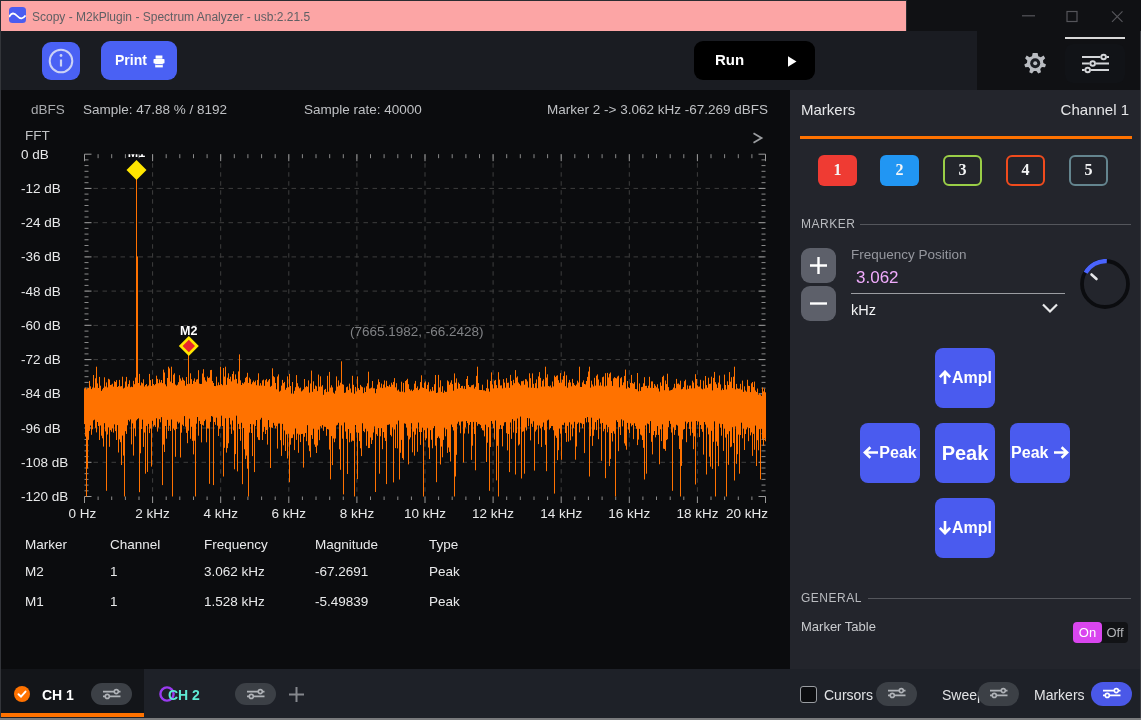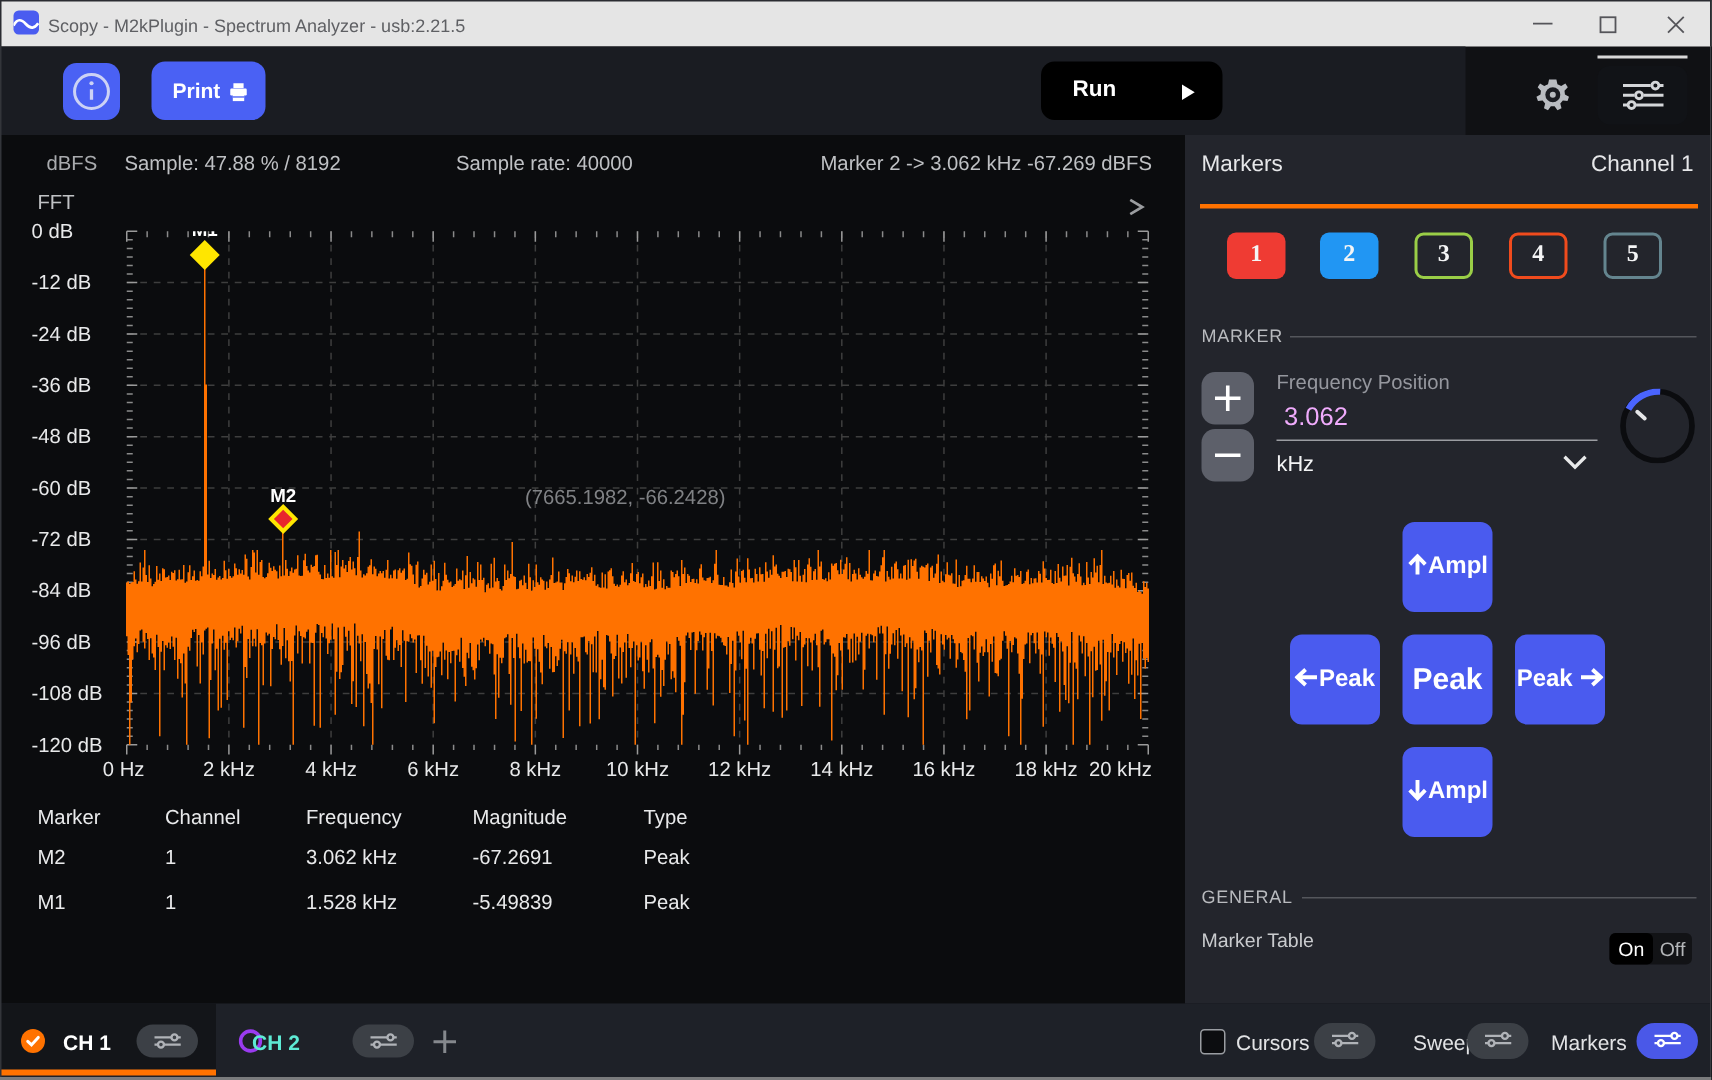--- a/index.html
+++ b/index.html
@@ -1,21 +1,21 @@
 <!DOCTYPE html>
 <html><head>
 <meta charset="utf-8">
 <style>
   * { margin:0; padding:0; box-sizing:border-box; }
   html,body { width:1141px; height:720px; overflow:hidden; background:#101114;
     font-family:"Liberation Sans", sans-serif; }
   #stage { position:relative; width:1141px; height:720px; }
 
   
-  #titlebar { position:absolute; left:0; top:0; width:1141px; height:31px; background:#e5e5e5; border-top:1.5px solid #2a2c31; border-left:1.5px solid #2a2c31; border-right:1.5px solid #2a2c31; }
+  #titlebar { position:absolute; left:0; top:0; width:907px; height:31px; background:#fca5a5; border-top:1.5px solid #2a2c31; border-left:1.5px solid #2a2c31; border-right:1.5px solid #2a2c31; }
   #appicon { position:absolute; left:8px; top:6px; width:16.5px; height:16px; border-radius:3.5px; background:#4a5cf0; }
   #titletext { position:absolute; left:31px; top:9px; font-size:12px; color:#5f6064; }
   .winbtn { position:absolute; top:0; }
 
   
   #toolbar { position:absolute; left:0; top:31px; width:977px; height:59px; background:#1a1c22; }
   .tbtn { position:absolute; border-radius:9px; color:#fff; font-weight:bold; font-size:15px; }
   #infobtn { left:42px; top:11px; width:38px; height:38px; background:#4a61f4; }
   #printbtn { left:101px; top:10px; width:76px; height:39px; background:#4a61f4; }
   #runbtn { left:694px; top:10px; width:121px; height:39px; background:#000000; }
@@ -214,21 +214,21 @@
     <div class="bluebtn" style="left:220px; top:333px; line-height:60px;">Peak <svg style="vertical-align:-1px" width="16" height="13" viewBox="0 0 16 13">
           <path d="M1 6.5 H13.8 M8.6 1.3 L14.2 6.5 L8.6 11.7" stroke="#fff" stroke-width="2.6" fill="none"></path>
         </svg></div>
     <div class="bluebtn" style="left:145px; top:408px; line-height:60px;"><svg style="vertical-align:-2px" width="14" height="15" viewBox="0 0 14 15">
           <path d="M7 1 V12.8 M1.8 7.8 L7 13.2 L12.2 7.8" stroke="#fff" stroke-width="2.6" fill="none"></path>
         </svg>Ampl</div>
     <div class="subsect" style="left:11px; top:501px;">GENERAL</div>
     <div class="sline" style="left:78px; top:507.5px; width:263px;"></div>
     <div style="position:absolute; left:11px; top:529px; color:#c9cbce; font-size:13px;">Marker Table</div>
     <div style="position:absolute; left:283px; top:532px; width:55px; height:21px; background:#121316; border-radius:4px;">
-  <div style="position:absolute; left:0; top:0; width:29px; height:21px; background:#000000; border-radius:4px; color:#fff; font-size:13px; text-align:center; line-height:21px;">On</div>
+  <div style="position:absolute; left:0; top:0; width:29px; height:21px; background:#d946ef; border-radius:4px; color:#fff; font-size:13px; text-align:center; line-height:21px;">On</div>
   <div style="position:absolute; left:29px; top:0; width:26px; height:21px; color:#b3b5b8; font-size:13px; text-align:center; line-height:21px;">Off</div>
 </div>
   </div>
 
   <div id="bottombar">
     <div id="ch1block"></div>
     <div id="ch1line"></div>
     <svg style="position:absolute; left:13.5px; top:16.5px;" width="16" height="16" viewBox="0 0 16 16">
   <circle cx="8" cy="8" r="8" fill="#ff7200"></circle>
   <path d="M4.5 8.2 L7 10.6 L11.5 5.6" stroke="#fff" stroke-width="2" fill="none" stroke-linecap="round"></path>

